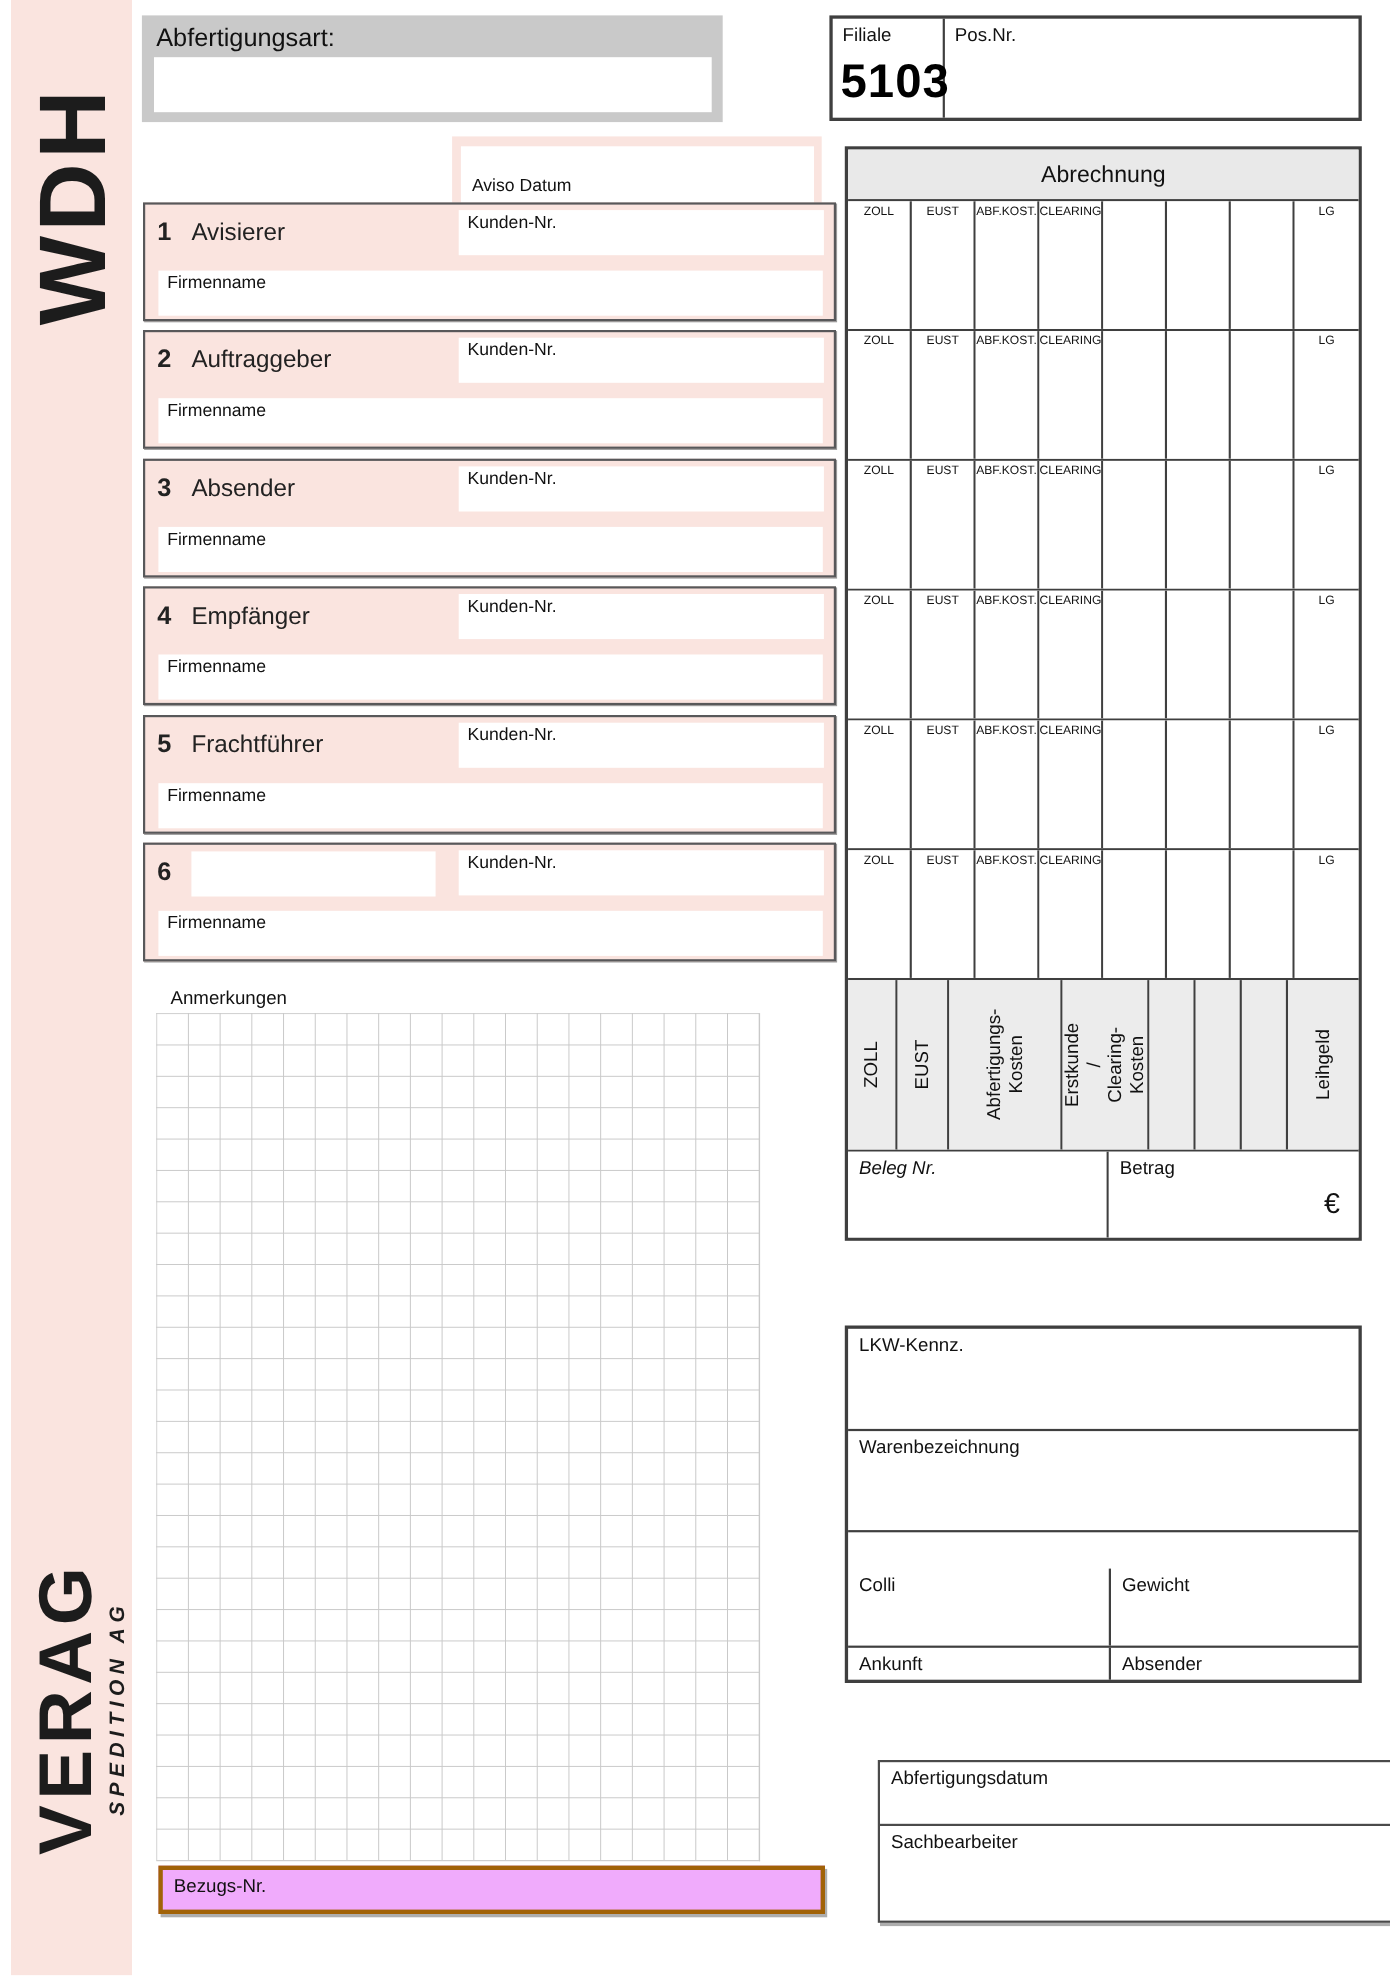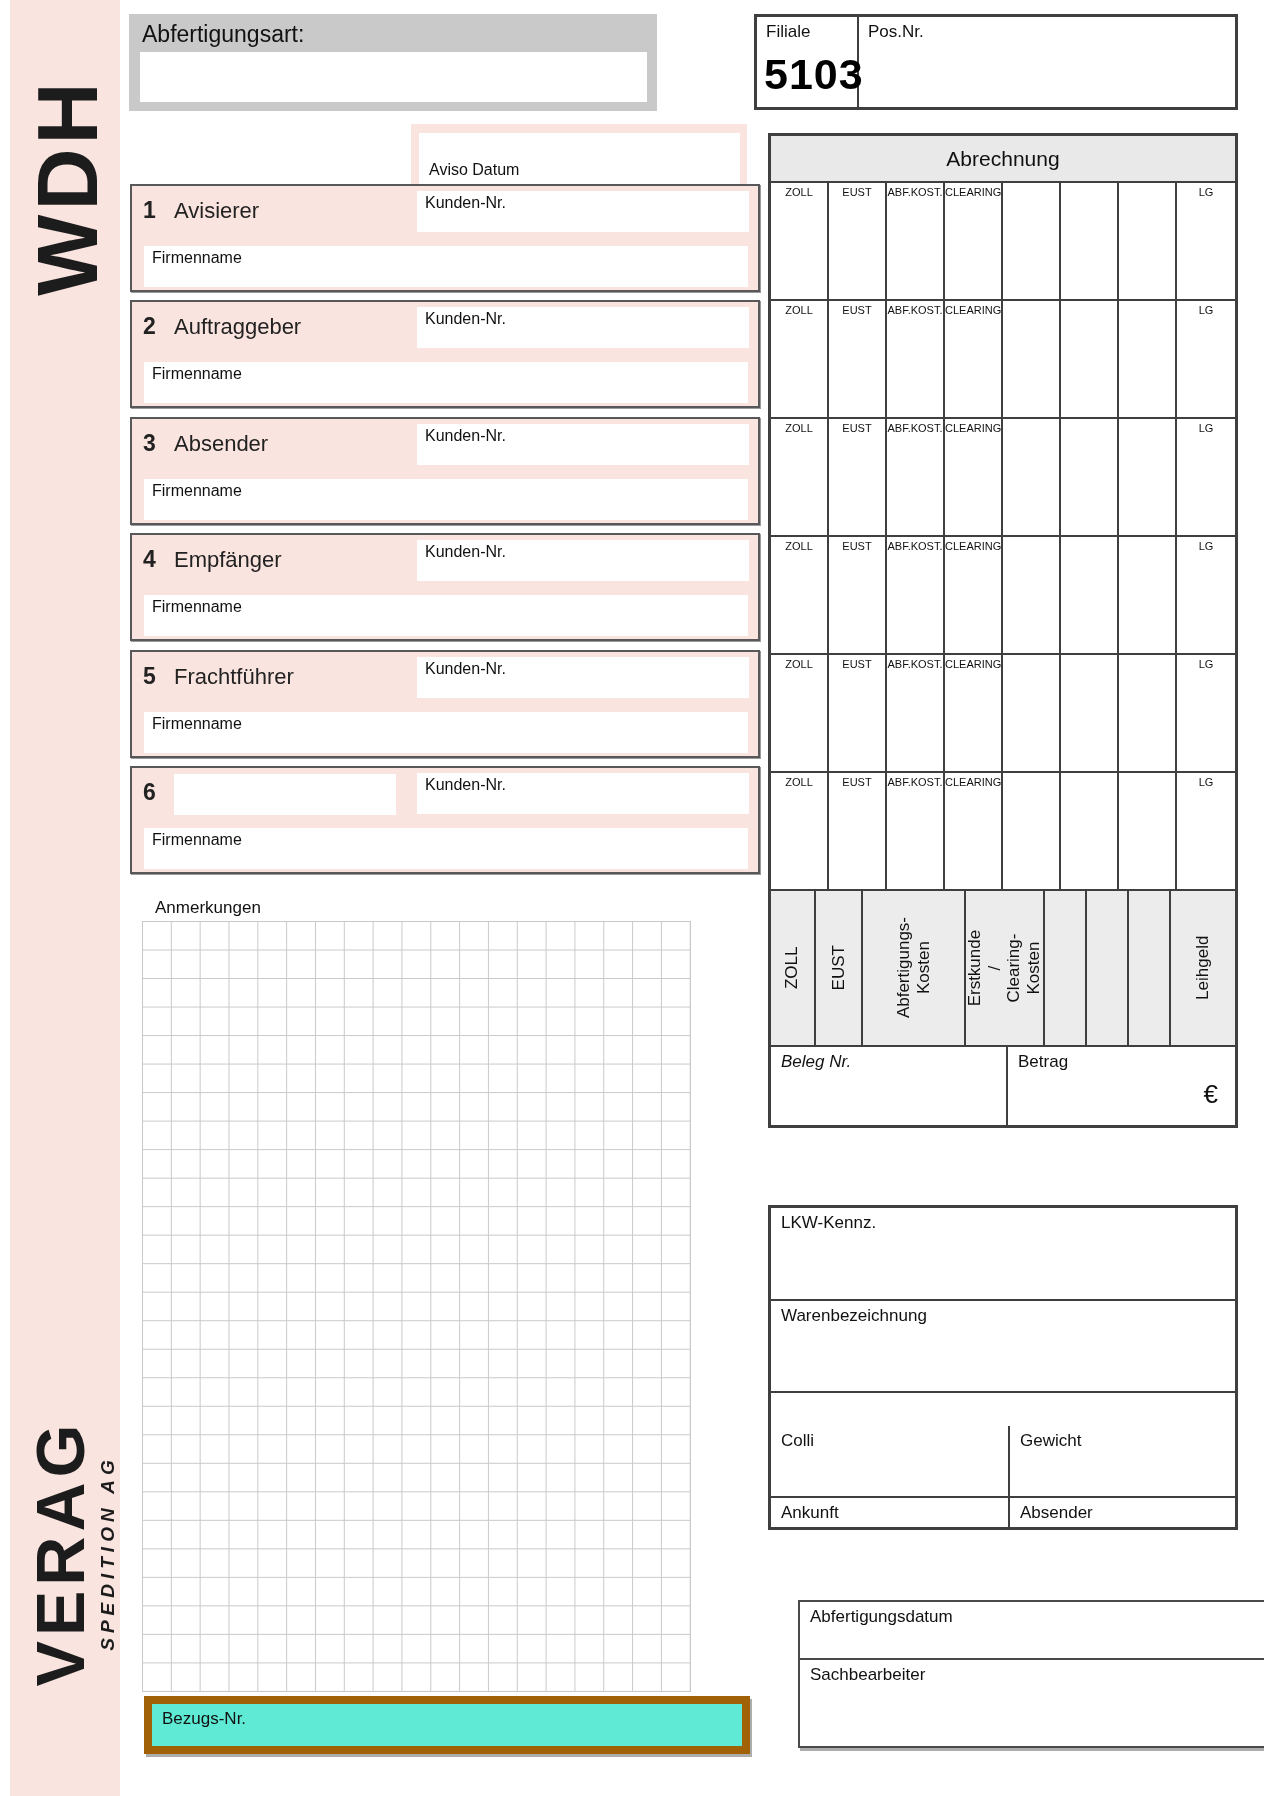--- a/index.html
+++ b/index.html
@@ -81,22 +81,22 @@
   .split-r{flex:1;position:relative;}
 
   
   .proc-box{position:absolute;left:768px;top:1600px;width:470px;height:148px;background:#fff;
             border:2px solid #4a4a4a;box-sizing:border-box;display:flex;flex-direction:column;
             box-shadow:2px 3px 0 #adadad;margin-left:30px;}
   .proc-row1{height:56px;border-bottom:2px solid #4a4a4a;position:relative;}
   .proc-row2{flex:1;position:relative;}
 
   
-  .bezug-box{position:absolute;left:144px;top:1696px;width:606px;height:58px;background:#5eead4;
-             border:8px solid #a16207;box-sizing:border-box;box-shadow:2px 3px 0 #adadad;position:absolute;}
+  .bezug-box{position:absolute;left:144px;top:1696px;width:606px;height:44px;background:#f0abfc;
+             border:4px solid #a16207;box-sizing:border-box;box-shadow:2px 3px 0 #adadad;position:absolute;}
 </style>
 </head>
 <body>
 
 <div class="page">
 
   <div class="sidebar">
     <div class="wdh">WDH</div>
     <div class="verag-wrap">
       <div class="verag-main">VERAG</div>

